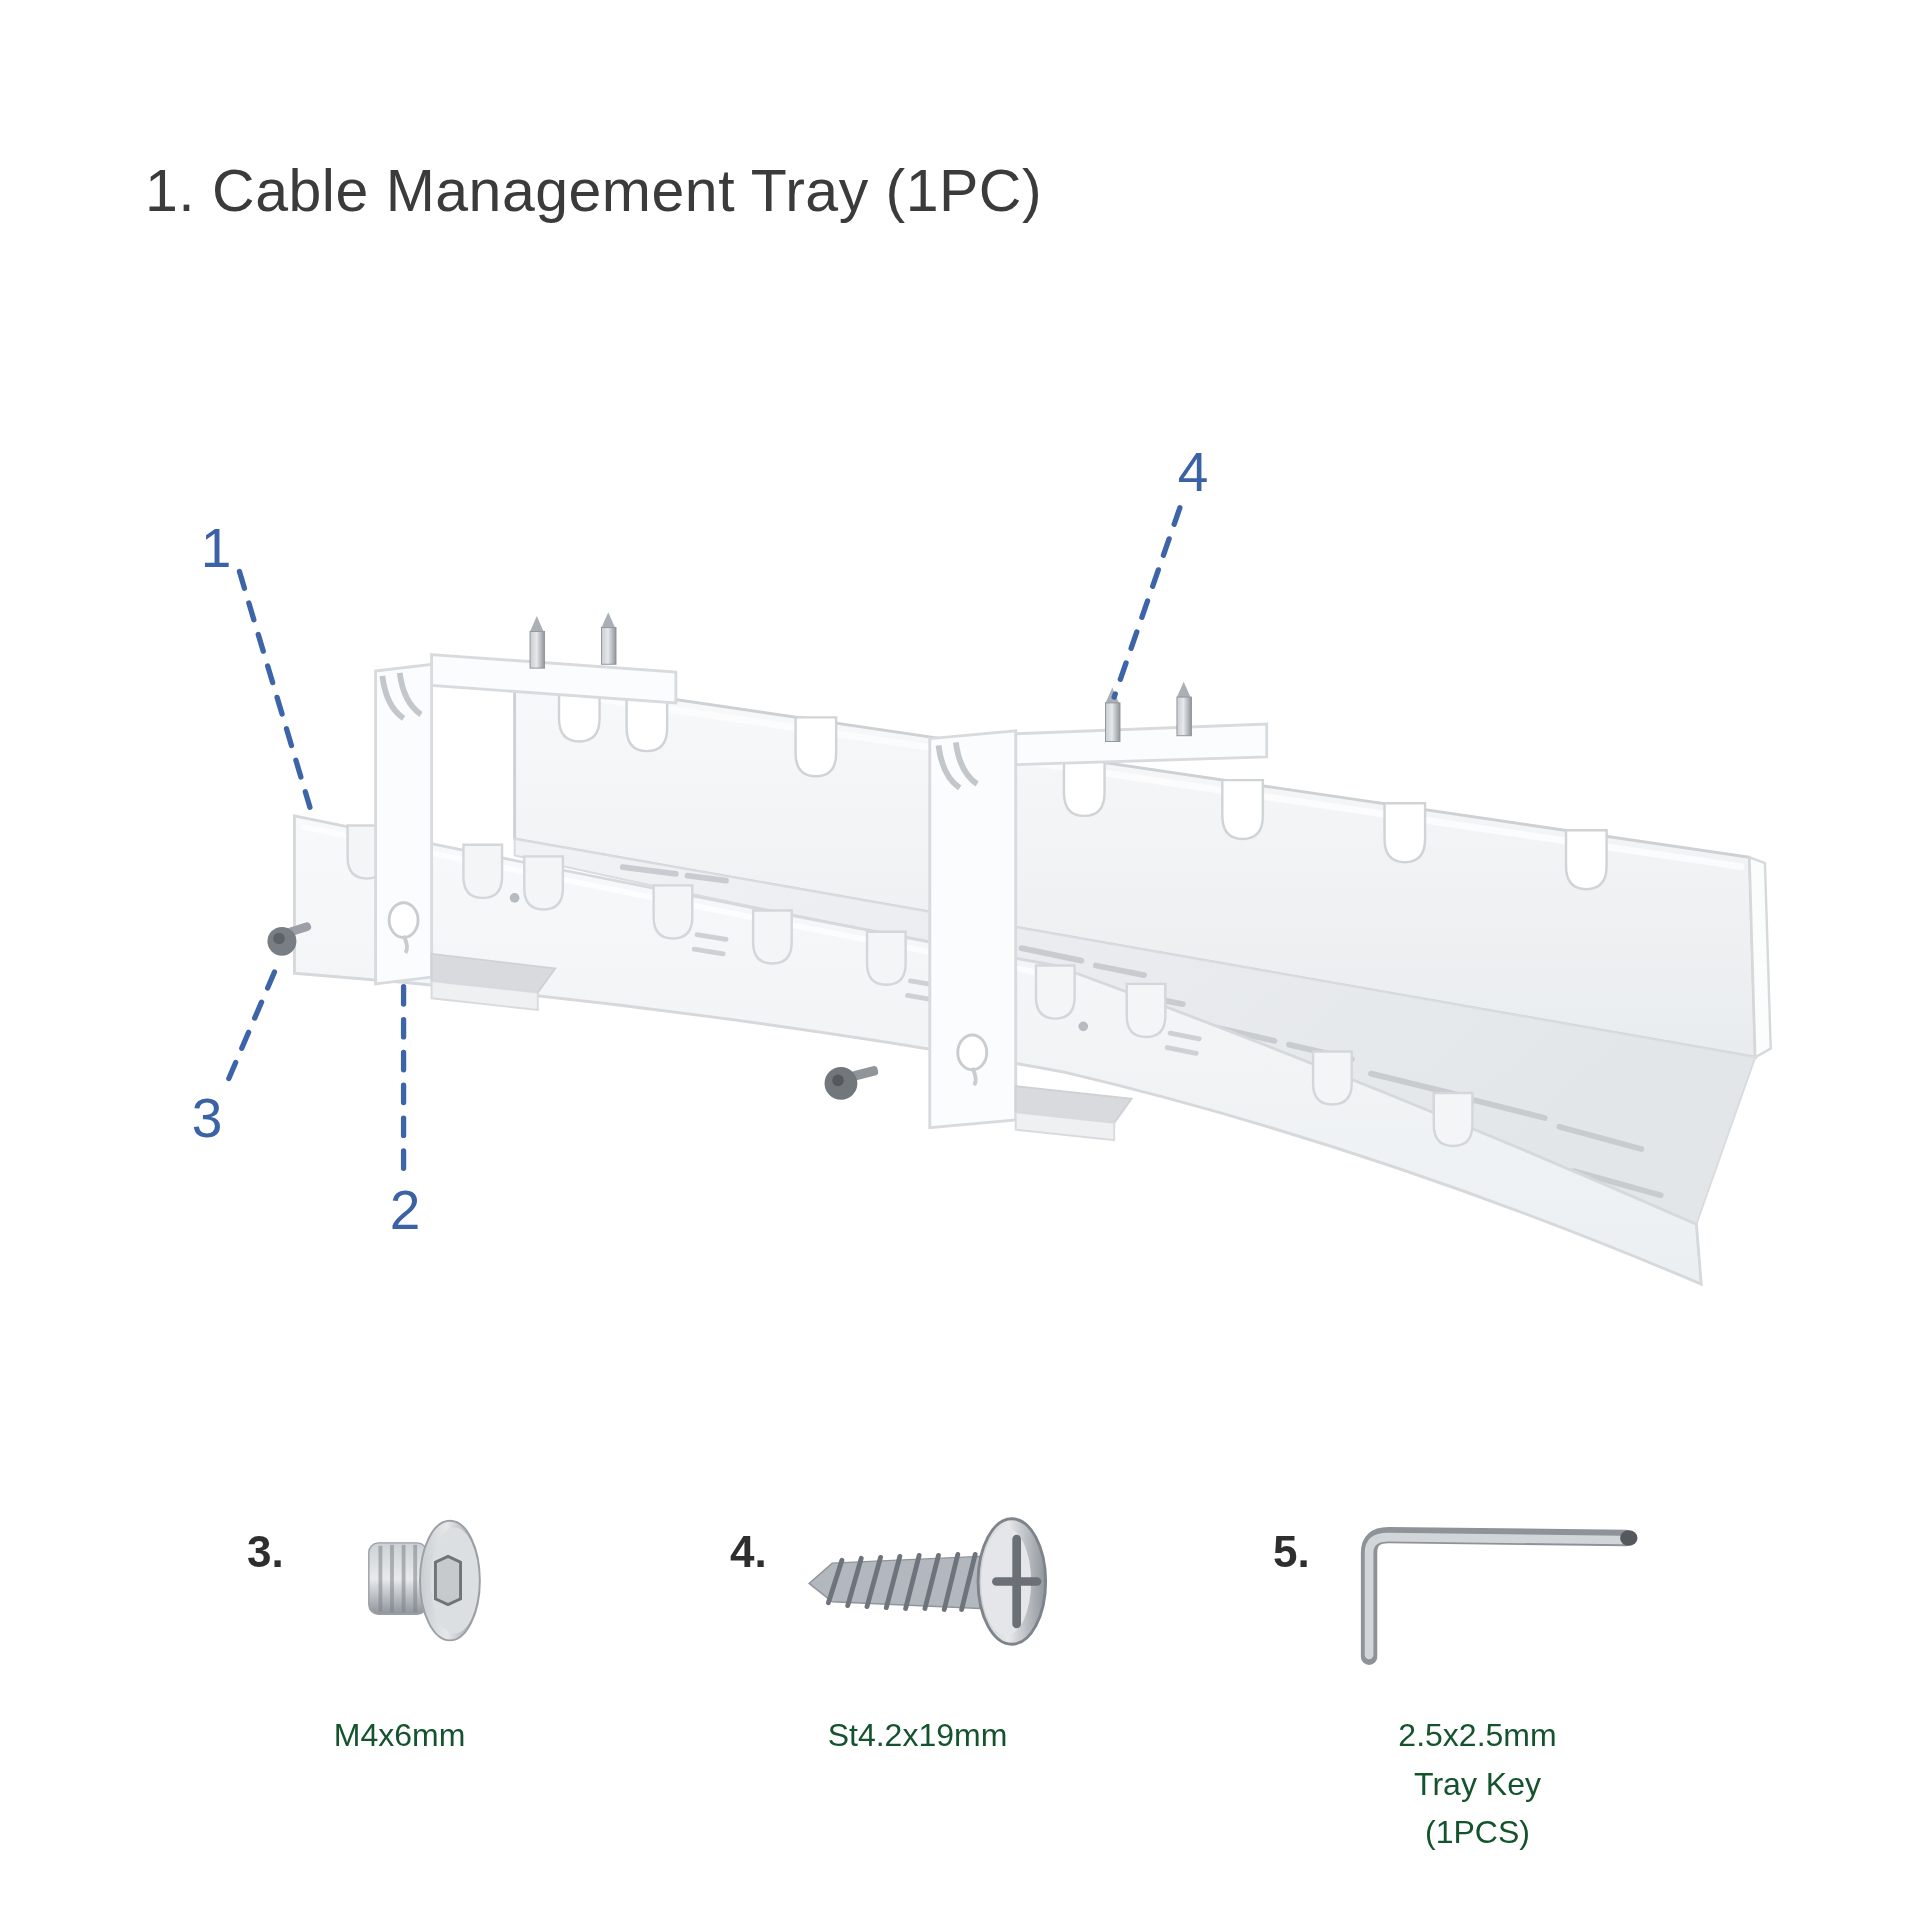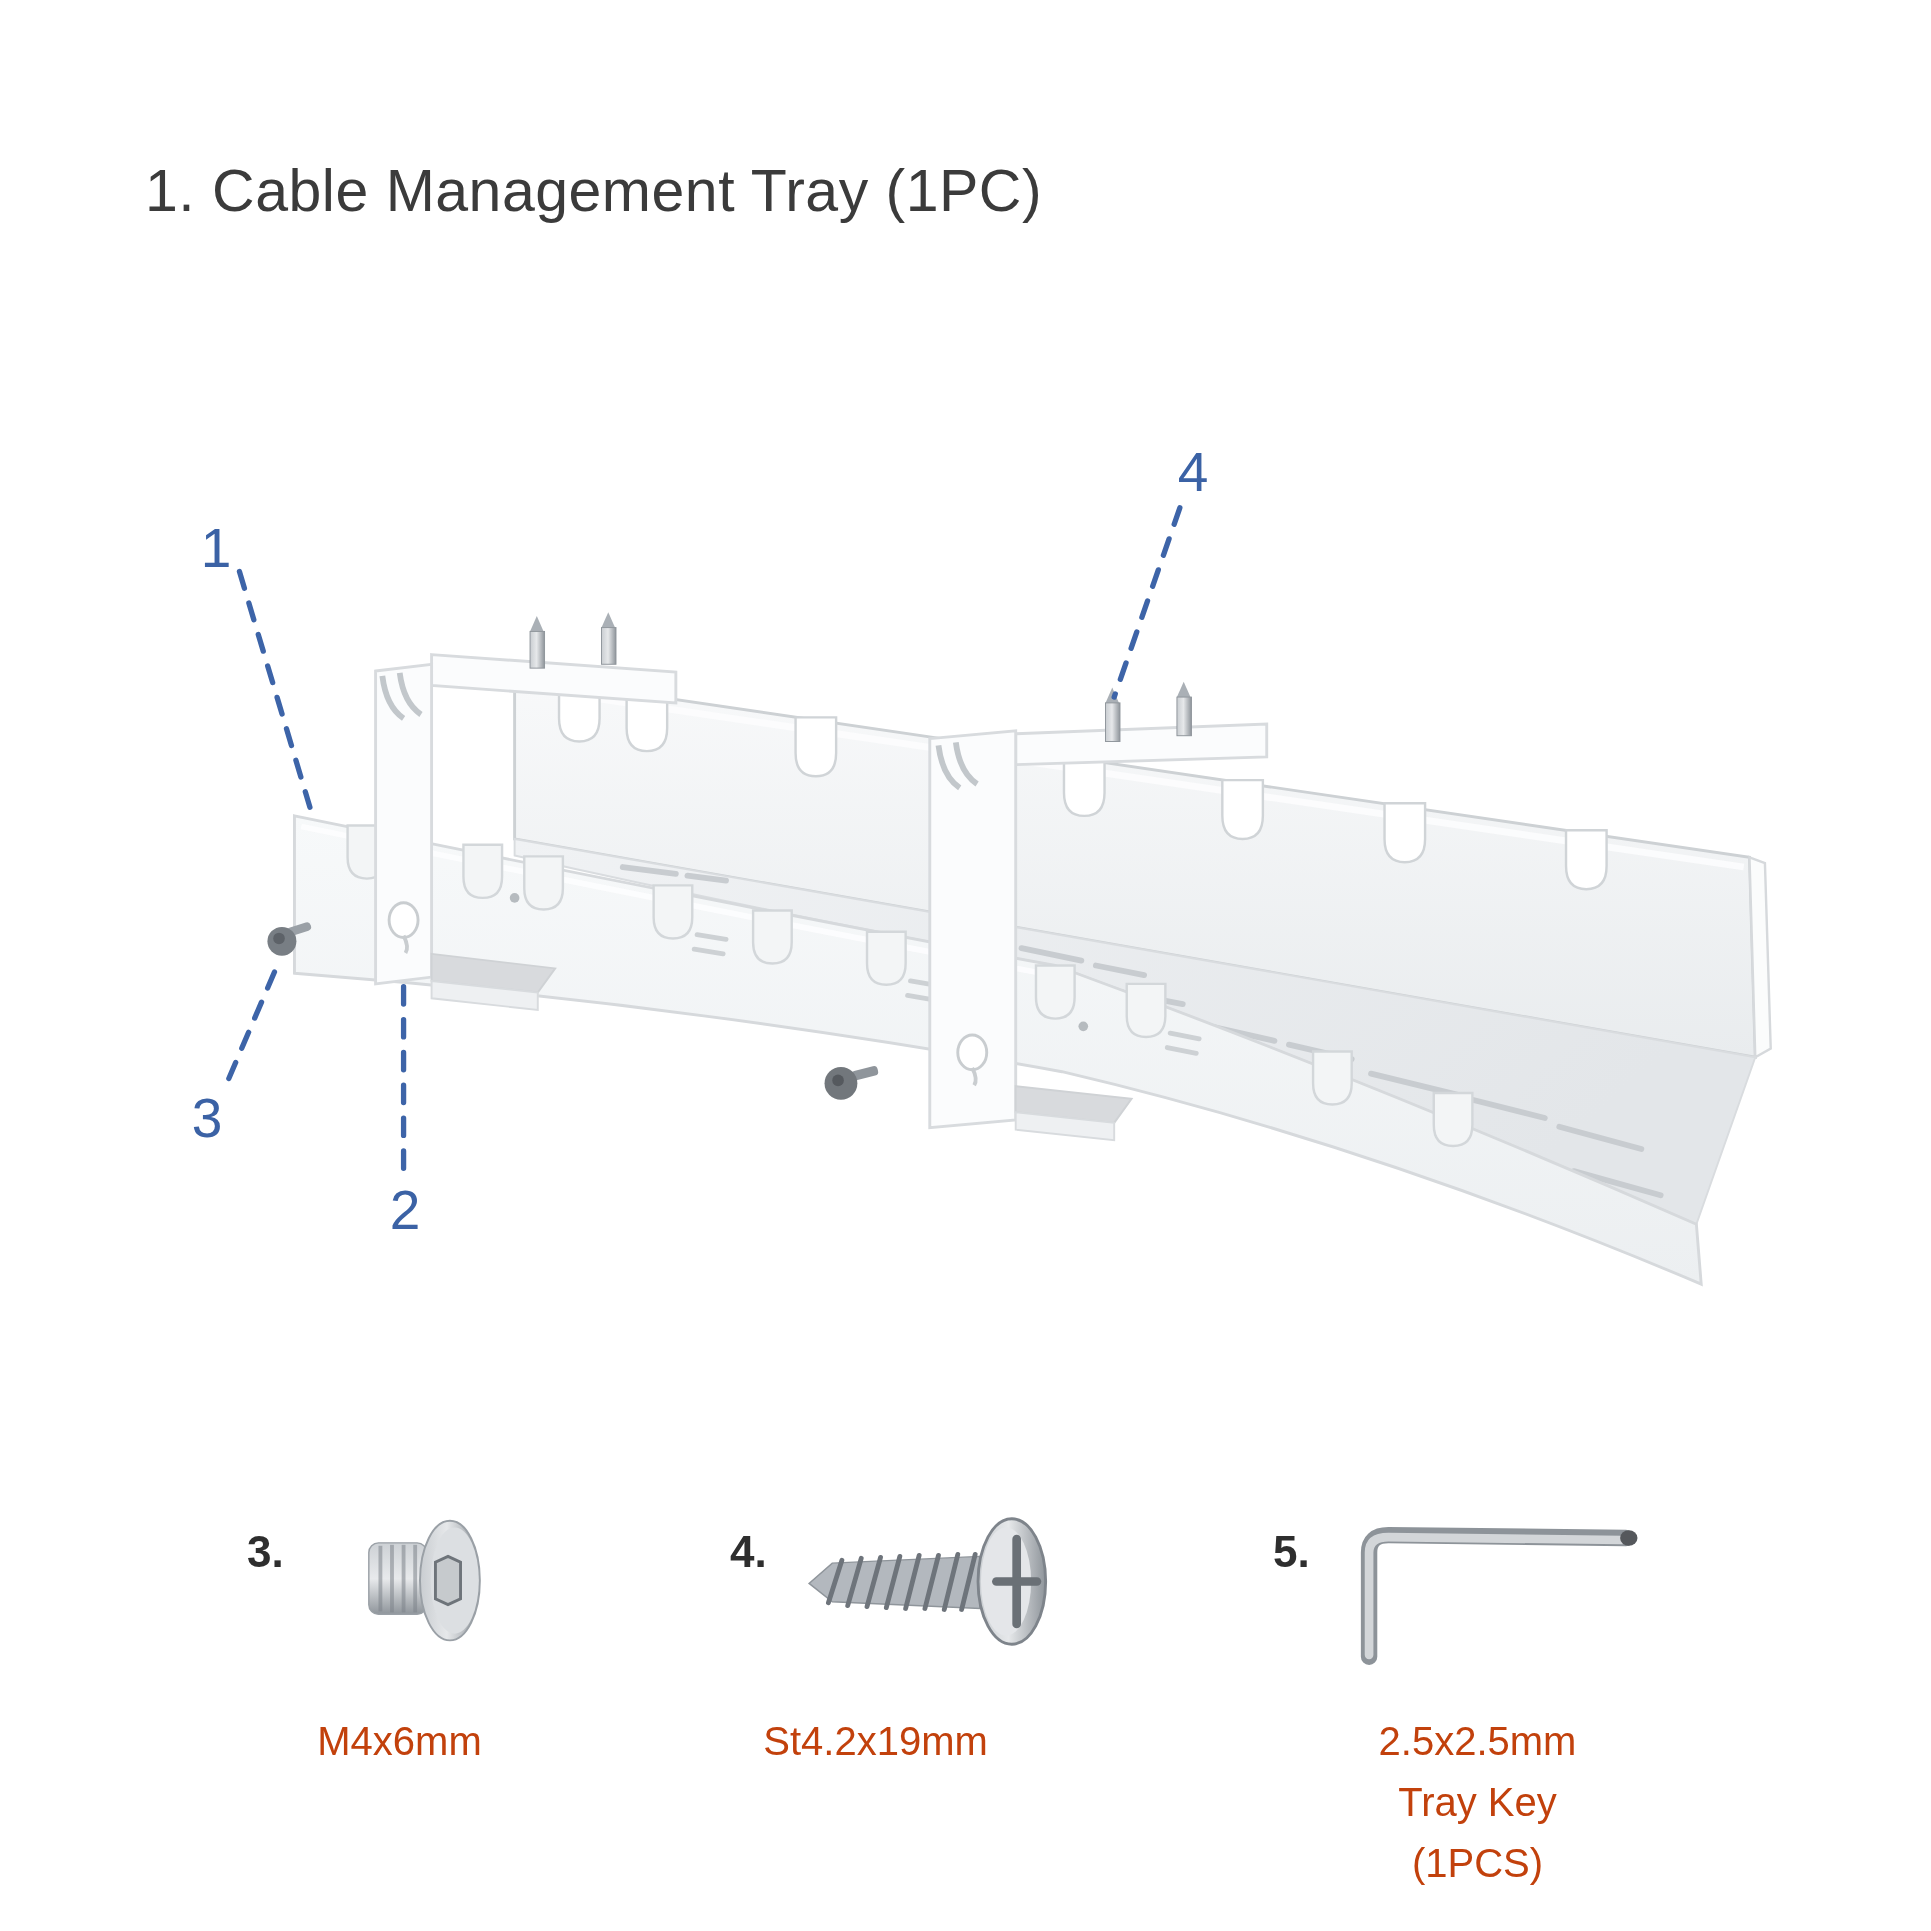--- a/index.html
+++ b/index.html
@@ -14,22 +14,22 @@
   #legend-line-1{top:157px;}
   #legend-line-2{top:261px;}
   .callout{
     position:absolute;font-size:55px;color:#3b62a5;font-weight:500;
     transform:translate(-50%,-50%);
   }
   .part-number{
     position:absolute;font-size:44px;color:#2e2e2e;font-weight:600;
   }
   .part-caption{
-    position:absolute;width:309px;text-align:center;font-size:40px;
-    color:#c2410c;line-height:1.52;top:1711px;
+    position:absolute;width:309px;text-align:center;font-size:32px;
+    color:#14532d;line-height:1.52;top:1711px;
   }
   .diagram-svg{position:absolute;left:0;top:0;}
 </style>
 </head>
 <body>
 
 <div class="canvas">
 
   <div class="legend-line" id="legend-line-1">1. Cable Management Tray (1PC)</div>
 
@@ -38,21 +38,21 @@
   <div class="callout" style="left:207px;top:1118px;">3</div>
   <div class="callout" style="left:1193px;top:472px;">4</div>
 
   <div class="part-number" style="left:247px;top:1527px;">3.</div>
   <div class="part-number" style="left:730px;top:1527px;">4.</div>
   <div class="part-number" style="left:1273px;top:1527px;">5.</div>
 
   <div class="part-caption" style="left:245px;">
     <div>M4x6mm</div>
   </div>
-  <div class="part-caption" style="left:721px;">
+  <div class="part-caption" style="left:763px;">
     <div>St4.2x19mm</div>
   </div>
   <div class="part-caption" style="left:1323px;text-align:center;">
     <div>2.5x2.5mm</div>
     <div>Tray Key</div>
     <div>(1PCS)</div>
   </div>
 
   <svg class="diagram-svg" width="1931" height="1931" viewBox="0 0 2000 2000">
     <defs>

